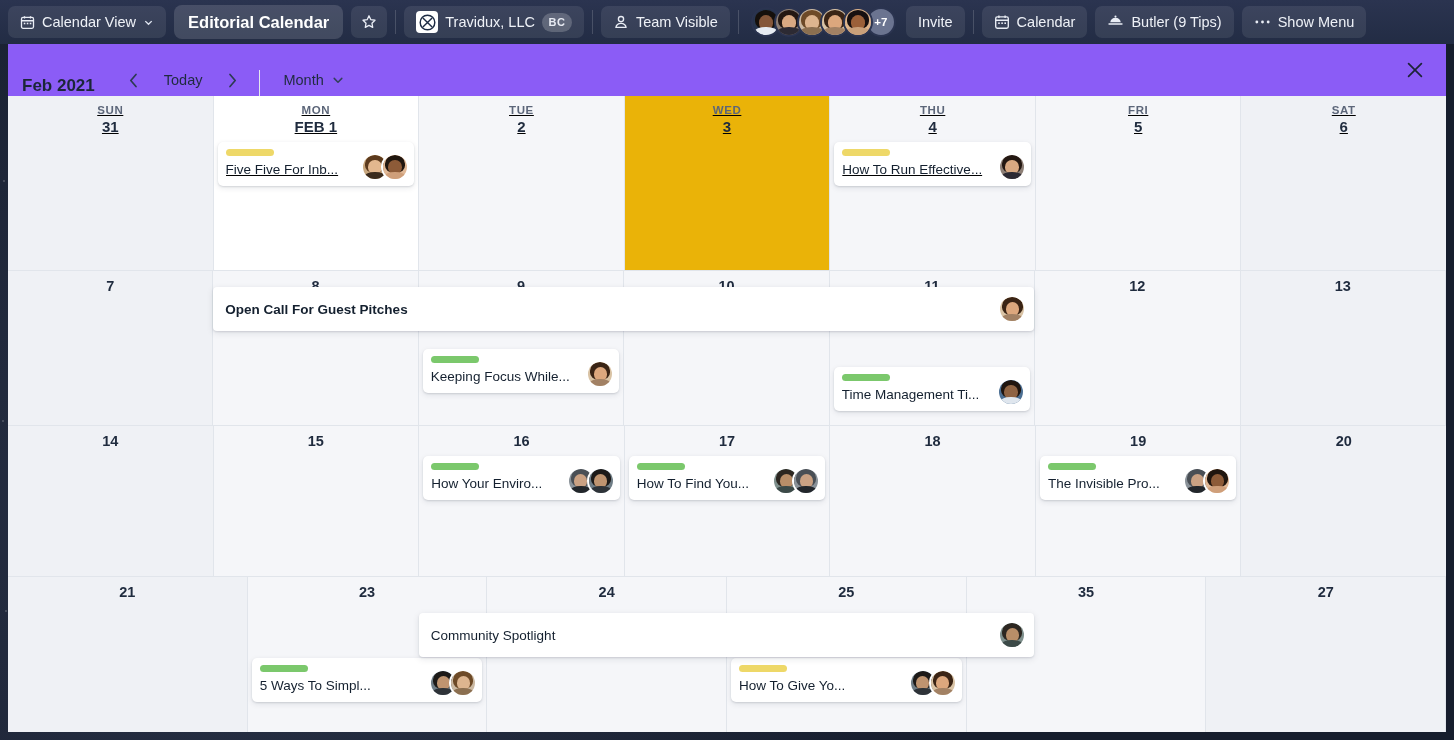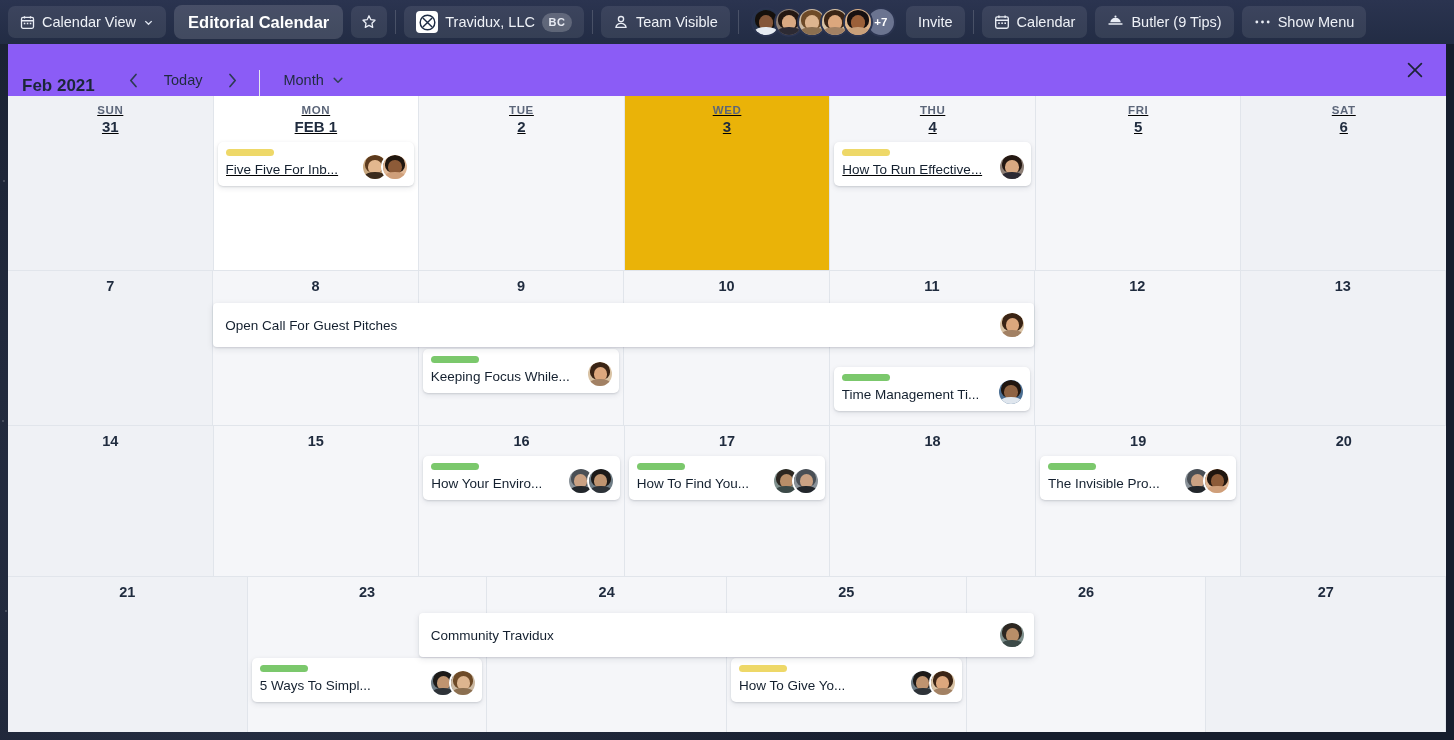--- a/index.html
+++ b/index.html
@@ -513,21 +513,21 @@
           </div>
         </div>
       </div>
       <div class="day-cell current-month">
         <div class="dnum">12</div>
       </div>
       <div class="day-cell">
         <div class="dnum">13</div>
       </div>
 
-      <div class="span-event" style="left:14.28%; width:57.1%; top:32px;">
+      <div class="span-event" style="left:14.28%; width:57.1%; top:16px;font-weight:bold;">
         <span class="span-title">Open Call For Guest Pitches</span>
         <div class="ev-avatars">
           <div class="av">
               <span class="face p4">
                 <span class="bg"></span>
                 <span class="hair"></span>
                 <span class="skin"></span>
                 <span class="body"></span>
               </span>
             </div>
@@ -688,28 +688,28 @@
                     <span class="hair"></span>
                     <span class="skin"></span>
                     <span class="body"></span>
                   </span>
                 </div>
             </div>
           </div>
         </div>
       </div>
       <div class="day-cell current-month">
-        <div class="dnum">26</div>
+        <div class="dnum">35</div>
       </div>
       <div class="day-cell">
         <div class="dnum">27</div>
       </div>
 
       <div class="span-event" style="left:28.57%; width:42.8%; top:36px;">
-        <span class="span-title">Community Travidux</span>
+        <span class="span-title">Community Spotlight</span>
         <div class="ev-avatars">
           <div class="av">
               <span class="face p9">
                 <span class="bg"></span>
                 <span class="hair"></span>
                 <span class="skin"></span>
                 <span class="body"></span>
               </span>
             </div>
         </div>

